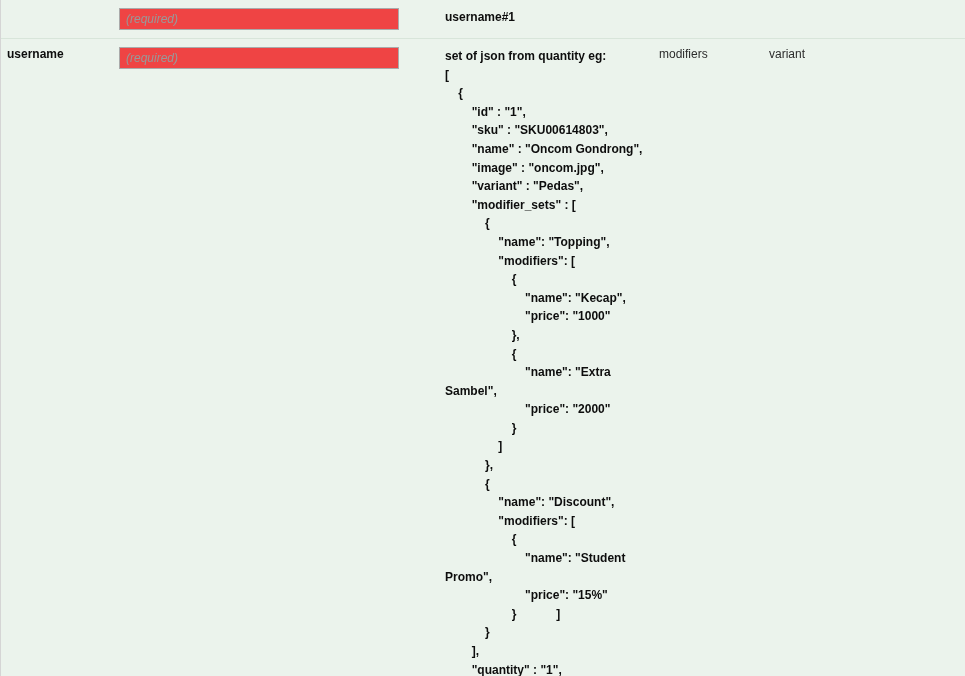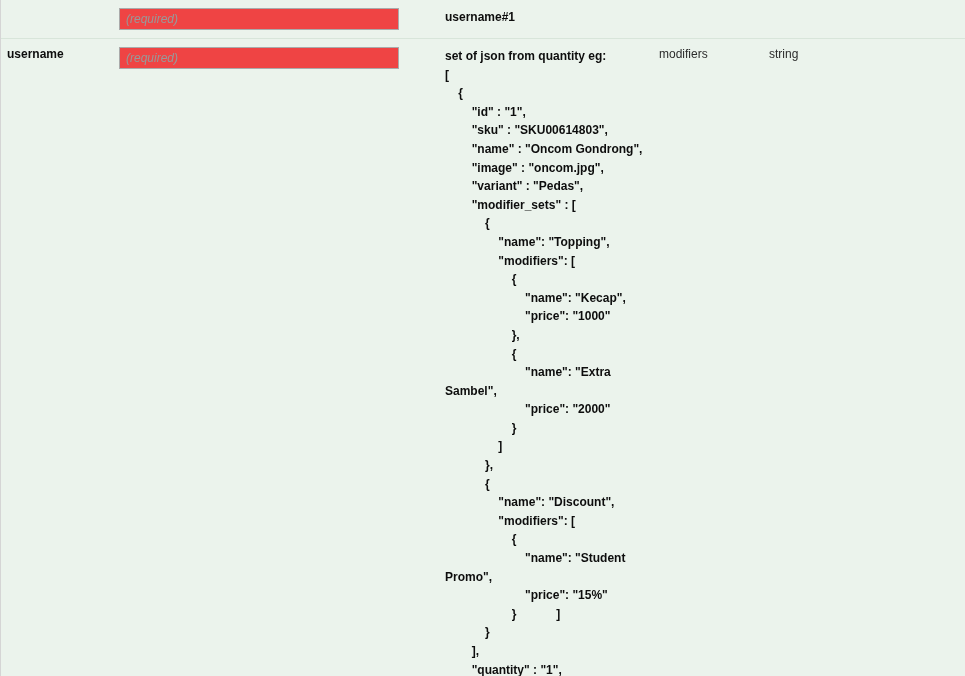--- a/index.html
+++ b/index.html
@@ -123,17 +123,17 @@
                         "name": "Student Promo",
                         "price": "15%"
                     }            ]
             }
         ],
         "quantity" : "1",</span></td>
       <td class="col-paramtype">
         <span>modifiers</span>
       </td>
       <td class="col-datatype">
-        <span>string</span>
+        <span>variant</span>
       </td>
     </tr>
   </tbody>
 </table>
 
 </body></html>

